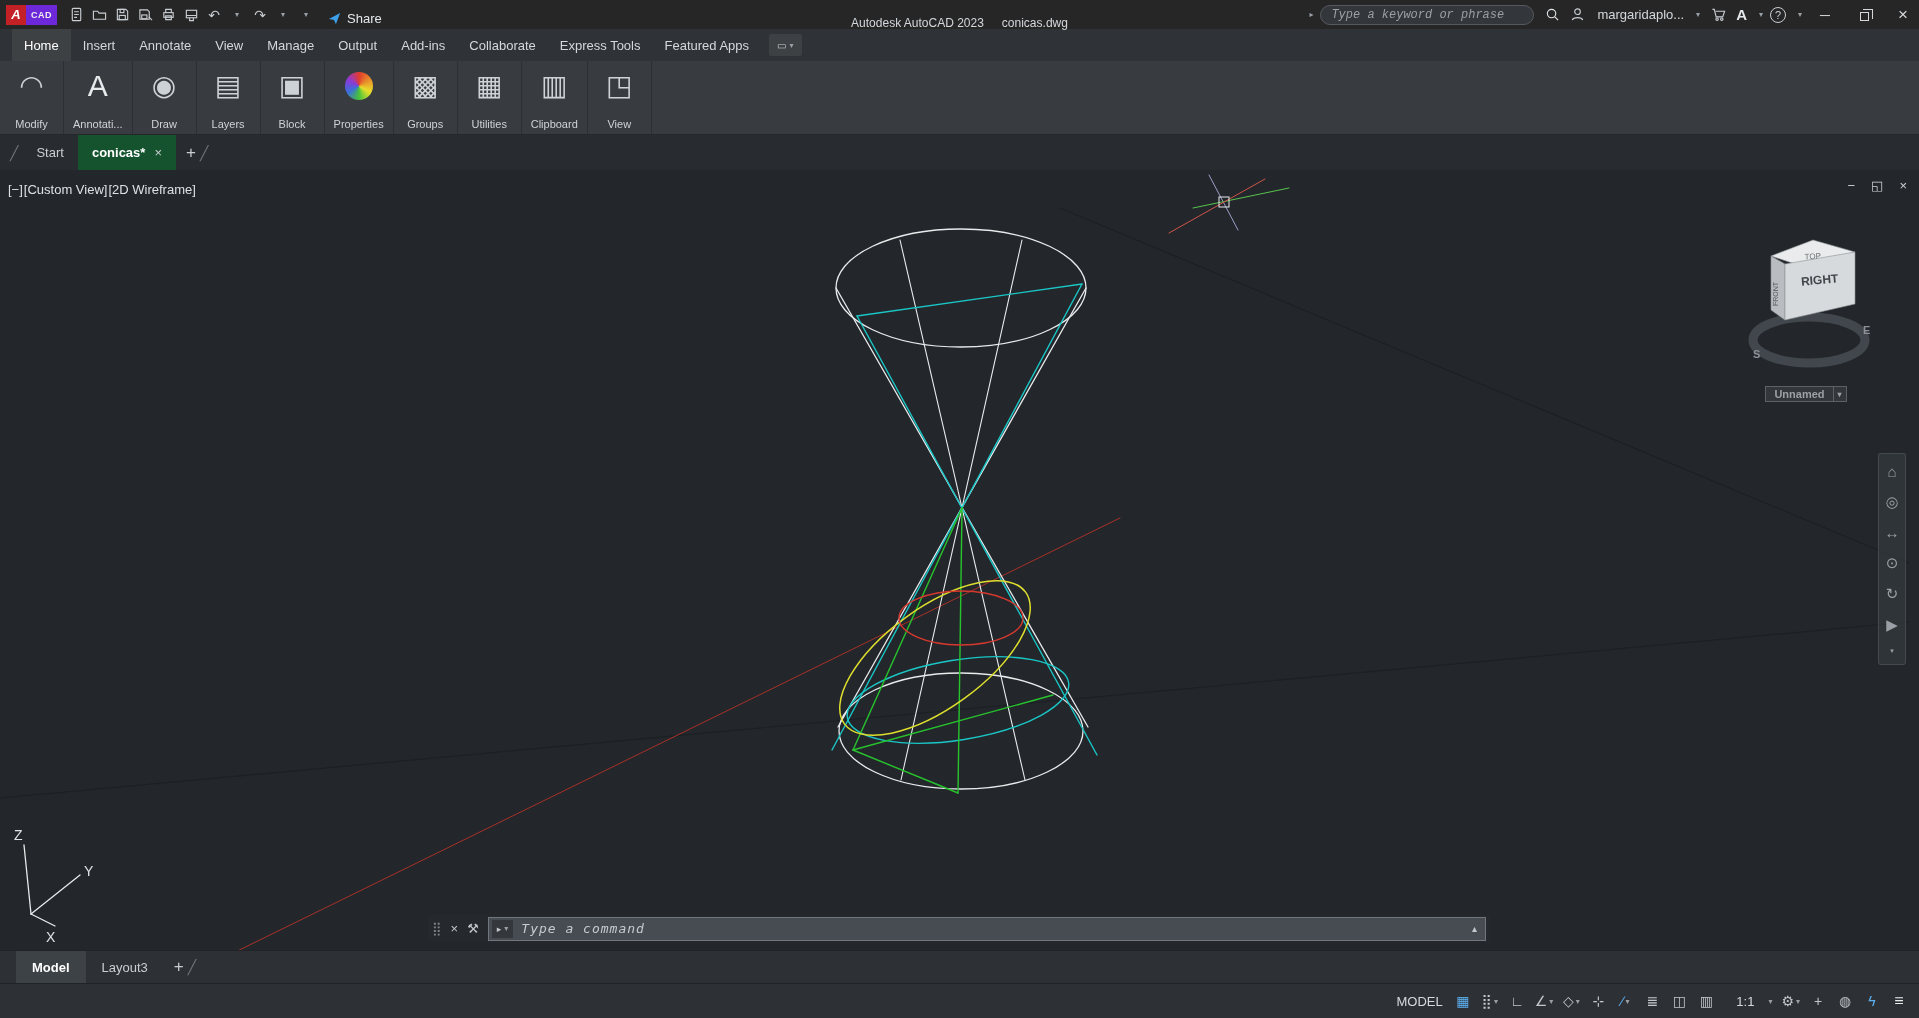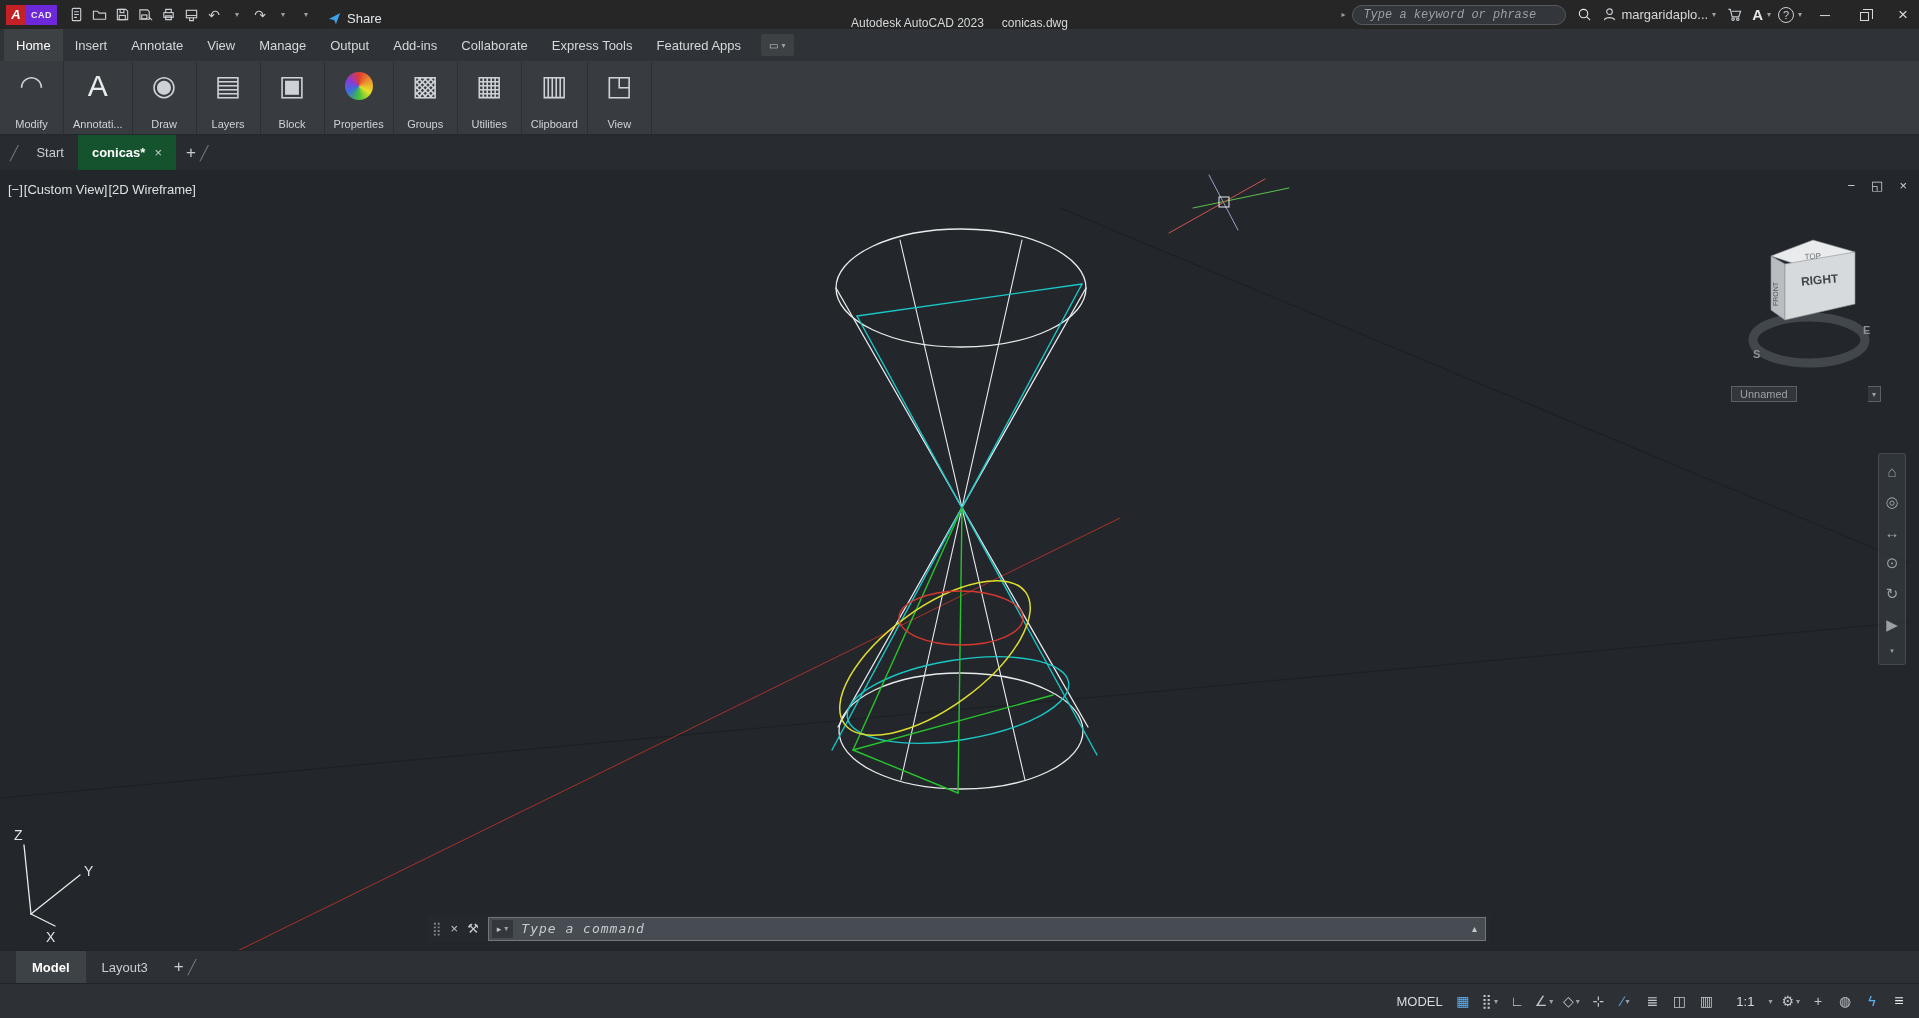--- a/index.html
+++ b/index.html
@@ -12,29 +12,29 @@
   .logo-a{width:20px;height:20px;background:#c42126;color:#fff;font-weight:bold;display:flex;align-items:center;justify-content:center;font-size:13px;font-style:italic;}
   .logo-cad{height:20px;background:#6d28d9;color:#eee;font-size:9px;font-weight:bold;display:flex;align-items:center;padding:0 5px;letter-spacing:.5px;}
   .qat{display:flex;align-items:center;gap:1px;}
   .qicon{width:22px;height:22px;display:flex;align-items:center;justify-content:center;color:#c9ced3;font-size:14px;}
   svg.mini{width:15px;height:15px;stroke:#c9ced3;fill:none;stroke-width:1.2;}
   .caret{font-size:8px;color:#9aa0a6;}
   .share{display:flex;align-items:center;gap:5px;color:#e4e7ea;font-size:13px;margin-left:10px;margin-top:8px;}
   .tb-center{position:absolute;left:0;right:0;top:0;height:45px;display:flex;align-items:center;justify-content:center;gap:18px;font-size:12px;color:#d4d8db;pointer-events:none;}
   .tb-right{margin-left:auto;display:flex;align-items:center;gap:7px;}
   .searchbox{width:214px;height:20px;background:#33373b;border:1px solid #55595e;border-radius:10px;color:#9aa0a6;font-style:italic;font-size:12px;padding:0 10px;display:flex;align-items:center;overflow:hidden;white-space:nowrap;font-family:Liberation Mono, monospace;}
-  .userchip{display:flex;align-items:center;gap:4px;font-size:13px;color:#d4d8db;}
+  .userchip{display:flex;align-items:center;gap:12px;font-size:13px;color:#d4d8db;}
   .alogo{font-size:15px;font-weight:bold;color:#e4e7ea;}
   .help-circle{width:16px;height:16px;border:1px solid #c9ced3;border-radius:50%;font-size:11px;display:flex;align-items:center;justify-content:center;color:#c9ced3;}
   .win-btn{width:32px;height:29px;display:flex;align-items:center;justify-content:center;color:#d4d8db;font-size:14px;}
   .ico-restore{width:9px;height:9px;border:1px solid #d4d8db;position:relative;margin-top:3px;}
   .ico-restore::before{content:"";position:absolute;left:2px;top:-4px;width:9px;height:9px;border-top:1px solid #d4d8db;border-right:1px solid #d4d8db;}
 
   
-  .menubar{position:absolute;top:29px;left:0;right:0;height:32px;background:#2f3236;display:flex;align-items:stretch;padding-left:4px;font-size:13px;z-index:29;}
+  .menubar{position:absolute;top:29px;left:0;right:0;height:32px;background:#2f3236;display:flex;align-items:stretch;padding-left:12px;font-size:13px;z-index:29;}
   .menu-tab{padding:0 12px;display:flex;align-items:center;color:#d4d8db;}
   .menu-tab.active{background:#3d4144;color:#fff;}
   .menu-overflow{display:flex;align-items:center;gap:3px;background:#3d4144;padding:0 8px;margin:5px 0 5px 8px;border-radius:2px;font-size:10px;color:#c9ced3;}
 
   
   .ribbon{position:absolute;top:61px;left:0;right:0;height:74px;background:#383c41;display:flex;border-bottom:1px solid #24272b;z-index:28;}
   .panel{min-width:64px;display:flex;flex-direction:column;align-items:center;justify-content:flex-end;padding:6px 9px 4px;border-right:1px solid #2c2f33;}
   .panel-icon{flex:1;display:flex;align-items:center;justify-content:center;font-size:28px;color:#cdd2d7;line-height:1;}
   .panel-icon.letter{font-size:30px;color:#e8eaec;}
   .panel-label{font-size:11px;color:#ced3d8;margin-top:13px;white-space:nowrap;}
@@ -47,21 +47,21 @@
   .filetab.active{background:#14532d;color:#fff;font-weight:bold;}
   .tab-close{font-weight:normal;color:#c9ced3;font-size:13px;}
   .addtab{font-size:17px;margin-left:10px;color:#c9ced3;display:flex;align-items:center;}
 
   
   .canvas{position:absolute;top:170px;left:0;width:1919px;height:780px;background:#23272b;overflow:hidden;}
   svg.drawing{position:absolute;left:0;top:0;}
   .vp-label{position:absolute;top:12px;left:8px;font-size:13px;color:#dde1e4;display:flex;gap:1px;}
   .vp-controls{position:absolute;top:8px;right:12px;display:flex;gap:16px;color:#cfd4d8;font-size:13px;align-items:center;}
   .viewcube{position:absolute;top:58px;right:38px;width:150px;text-align:center;}
-  .unnamed-row{display:flex;justify-content:space-between;margin-top:2px;}
+  .unnamed-row{display:flex;justify-content:center;margin-top:2px;font-weight:bold;}
   .unnamed{border:1px solid #5c6166;background:#33373b;color:#9ba1a7;font-size:11px;padding:1px 8px;}
   .unnamed-caret{border:1px solid #5c6166;border-left:none;background:#33373b;color:#9ba1a7;font-size:8px;padding:1px 4px;display:flex;align-items:center;}
   .navbar{position:absolute;top:283px;right:13px;width:28px;background:rgba(58,63,68,.55);border:1px solid rgba(90,96,102,.5);border-radius:3px;display:flex;flex-direction:column;align-items:center;padding:9px 0;gap:13px;color:#9aa0a6;font-size:15px;}
   .navbar .caret{font-size:7px;}
 
   
   .cmdline{position:absolute;left:428px;bottom:8px;width:1062px;height:27px;display:flex;align-items:center;gap:9px;background:rgba(40,44,48,.55);padding:0 4px;}
   .cmd-grip{color:#7d838a;font-size:13px;}
   .cmd-x,.cmd-wrench{color:#c3c8cd;font-size:13px;}
   .cmd-field{flex:1;height:24px;background:#474c52;border:1px solid #70767c;display:flex;align-items:center;gap:8px;padding:0 8px 0 3px;}

